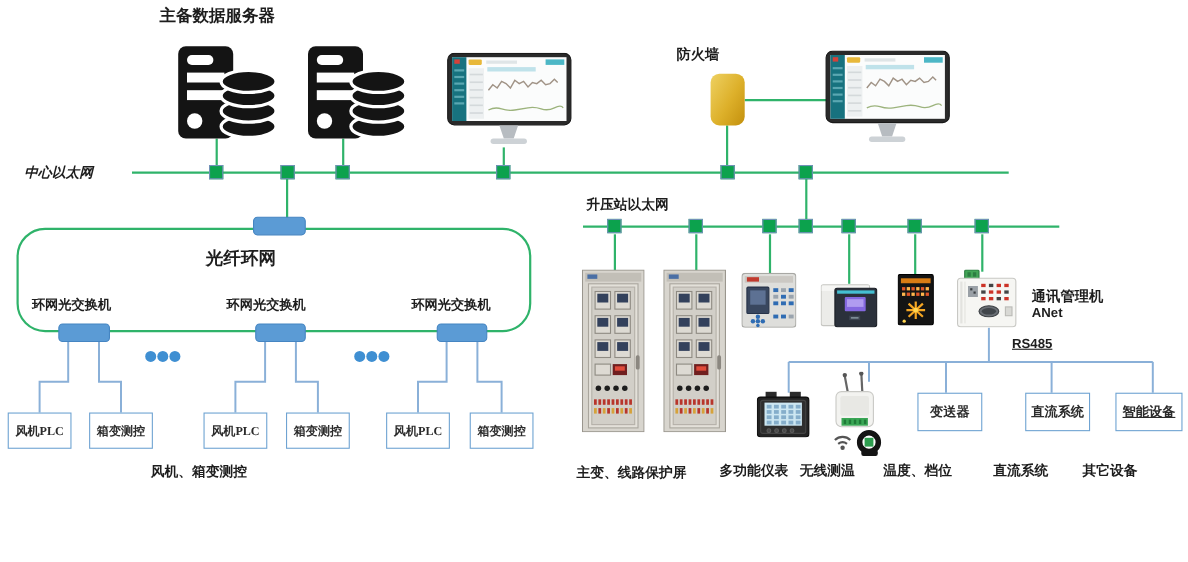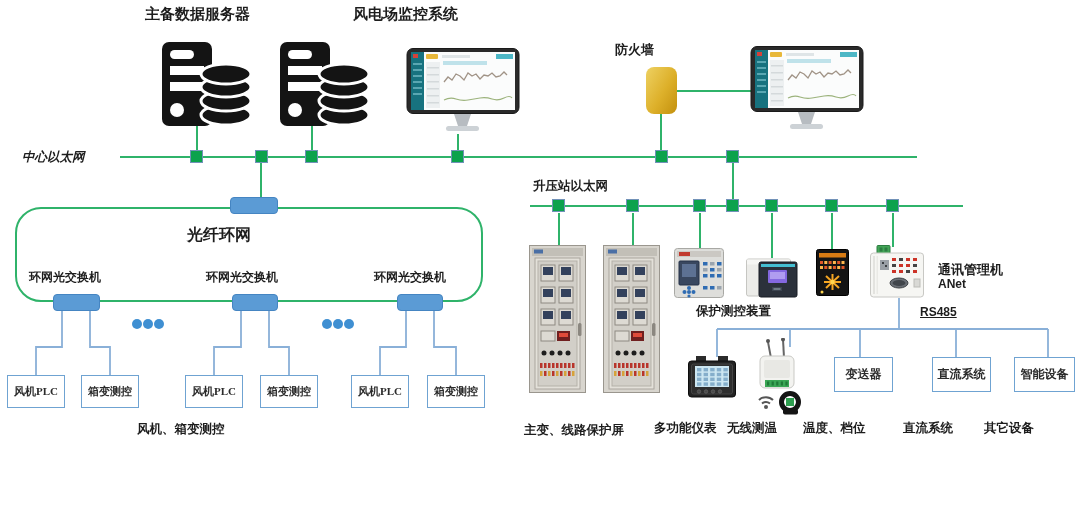--- a/index.html
+++ b/index.html
@@ -56,21 +56,20 @@
       <polyline points="717,329 1048,329"></polyline>
       <polyline points="717,329 717,357"></polyline>
       <polyline points="790,329 790,347"></polyline>
       <polyline points="860,329 860,358"></polyline>
       <polyline points="956,329 956,358"></polyline>
       <polyline points="1048,329 1048,358"></polyline>
     </g>
   </svg>
 
   <div class="lbl" style="left:145px;top:5px;width:200px;font-size:15px;">主备数据服务器</div>
-  <div class="lbl" style="left:353px;top:5px;width:200px;font-size:15px;">风电场监控系统</div>
   <div class="lbl" style="left:615px;top:41px;width:90px;font-size:13px;">防火墙</div>
   <div class="lbl" style="left:22px;top:149px;width:100px;font-size:12.5px;font-style:italic;">中心以太网</div>
   <div class="lbl" style="left:533px;top:178px;font-size:12.5px;">升压站以太网</div>
 
   <svg class="dev" style="left:160px;top:38px;" width="92" height="90" viewBox="0 0 92 90">
     <rect x="2" y="4" width="50" height="84" rx="7" fill="#141414"></rect>
     <rect x="10" y="12" width="24" height="9" rx="4.5" fill="#fff"></rect>
     <rect x="10" y="28" width="34" height="9" fill="#fff"></rect>
     <rect x="10" y="44" width="34" height="9" fill="#fff"></rect>
     <circle cx="17" cy="72" r="7" fill="#fff"></circle>
@@ -373,21 +372,20 @@
       <rect x="22" y="25" width="4" height="3"></rect>
         <rect x="29" y="25" width="4" height="3"></rect>
         <rect x="36" y="25" width="4" height="3" fill="#444"></rect>
         <rect x="43" y="25" width="4" height="3"></rect>
     </g>
     <ellipse cx="29" cy="38" rx="9" ry="5" fill="#6a6f75" stroke="#3e4246"></ellipse>
     <ellipse cx="29" cy="38" rx="6.5" ry="3" fill="#41464b"></ellipse>
     <rect x="44" y="34" width="6" height="8" fill="#d9d9d5" stroke="#bbbbb7"></rect>
   </svg>
 
-  <div class="lbl" style="left:696px;top:303px;width:150px;font-size:12.5px;">保护测控装置</div>
   <div class="lbl" style="left:938px;top:261px;font-size:13px;text-align:left;">通讯管理机</div>
   <div class="lbl sans" style="left:938px;top:277px;font-size:12px;text-align:left;">ANet</div>
   <div class="lbl sans" style="left:920px;top:305px;font-size:12px;text-align:left;text-decoration:underline;">RS485</div>
 
   <svg class="dev" style="left:688px;top:356px;" width="48" height="42" viewBox="0 0 48 42">
     <rect x="8" y="0" width="10" height="6" fill="#2b2b2b"></rect>
       <rect x="30" y="0" width="10" height="6" fill="#2b2b2b"></rect>
     <rect x="0.5" y="5" width="47" height="36" rx="3" fill="#232323" stroke="#0c0c0c"></rect>
     <rect x="3.5" y="8" width="41" height="30" rx="2" fill="#2e2e2e" stroke="#444"></rect>
     <rect x="7" y="10" width="34" height="21" fill="#cde7f2"></rect>
@@ -439,21 +437,21 @@
     </g>
     <g>
       <circle cx="34" cy="64" r="8.5" fill="none" stroke="#141414" stroke-width="5"></circle>
       <rect x="30" y="60" width="8" height="8" fill="#2e9e4f"></rect>
       <rect x="27" y="71" width="15" height="5.5" rx="2" fill="#141414"></rect>
     </g>
   </svg>
 
   <div class="bluebox" style="left:834px;top:357px;width:59px;height:35px;font-size:12px;">变送器</div>
   <div class="bluebox" style="left:932px;top:357px;width:59px;height:35px;font-size:12px;">直流系统</div>
-  <div class="bluebox" style="left:1014px;top:357px;width:61px;height:35px;font-size:12px;">智能设备</div>
+  <div class="bluebox" style="left:1014px;top:357px;width:61px;height:35px;font-size:12px;text-decoration:underline;">智能设备</div>
 
   <div class="lbl" style="left:654px;top:420px;width:120px;font-size:12.5px;">多功能仪表</div>
   <div class="lbl" style="left:727px;top:420px;width:120px;font-size:12.5px;">无线测温</div>
   <div class="lbl" style="left:803px;top:420px;width:120px;font-size:12.5px;">温度、档位</div>
   <div class="lbl" style="left:903px;top:420px;width:120px;font-size:12.5px;">直流系统</div>
   <div class="lbl" style="left:984px;top:420px;width:120px;font-size:12.5px;">其它设备</div>
 
 </div>
 
 </body></html>

